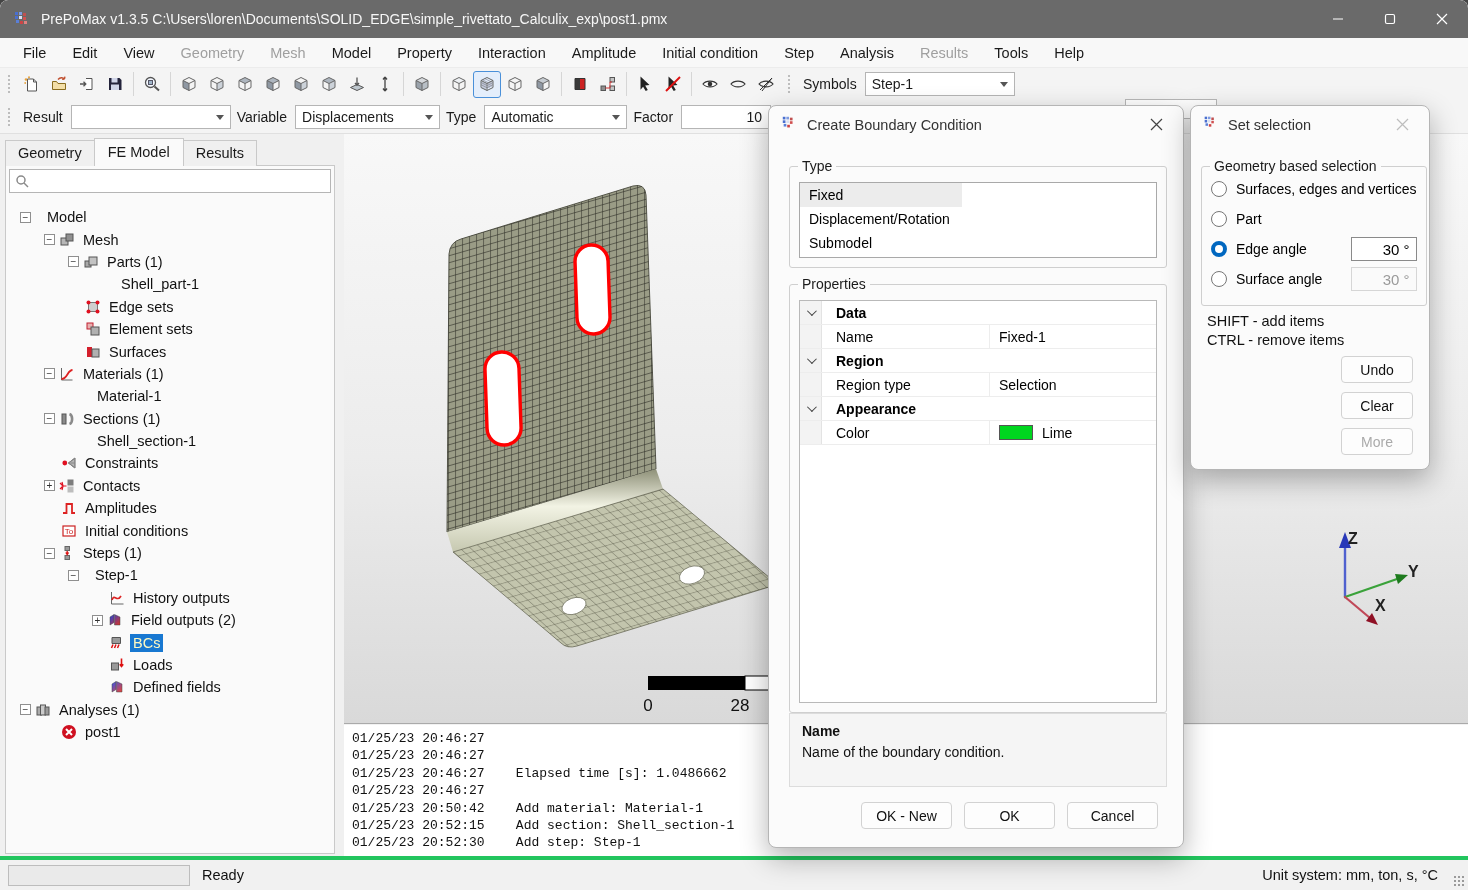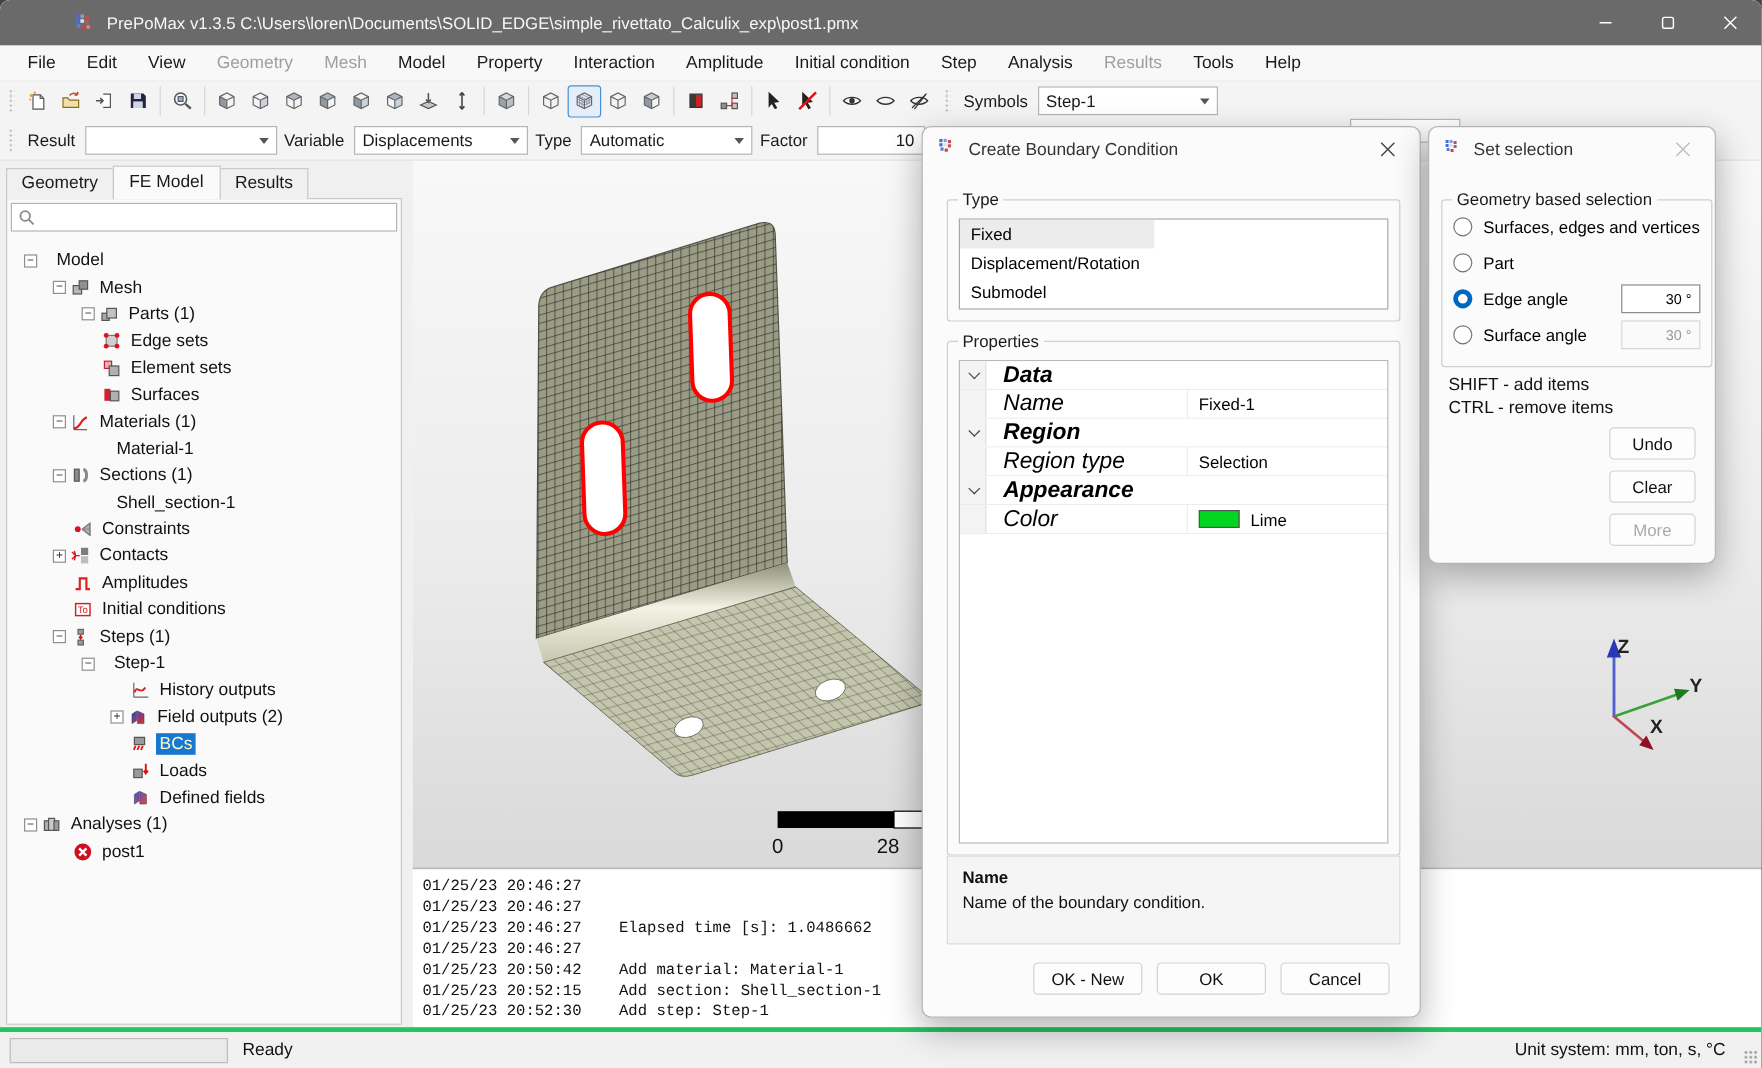--- a/index.html
+++ b/index.html
@@ -2,21 +2,21 @@
 <html><head>
 <meta charset="utf-8">
 <style>
   * { margin:0; padding:0; box-sizing:border-box; }
   html,body { width:1468px; height:890px; background:#444; font-family:"Liberation Sans",sans-serif; }
   #app { position:relative; width:1468px; height:890px; background:#f2f2f2; overflow:hidden;
          border-radius:8px 8px 0 0; font-family:"Liberation Sans",sans-serif; }
 
   
   #titlebar { position:absolute; left:0; top:0; width:100%; height:38px; background:#6a6a6a;
-              display:flex; align-items:center; border-radius:8px 8px 0 0;padding-left:48px; }
+              display:flex; align-items:center; border-radius:8px 8px 0 0; }
   #titlebar .appicon { margin-left:13px; width:18px; height:18px; }
   #titlebar .title { color:#f7f7f7; font-size:14px; margin-left:10px; white-space:nowrap; }
   .wincaption { position:absolute; right:0; top:0; height:38px; display:flex; }
   .winbtn { width:52px; height:38px; display:flex; align-items:center; justify-content:center; }
 
   
   #menubar { position:absolute; left:0; top:38px; width:100%; height:30px; background:#f8f8f8;
              display:flex; align-items:center; padding-left:10px; border-bottom:1px solid #ececec; }
   .menu-item { font-size:14.5px; color:#1a1a1a; padding:4px 13px; }
   .menu-item.disabled { color:#9f9f9f; }
@@ -99,41 +99,41 @@
   .tl-item span { position:relative; }
   #bc-props-group { left:20px; width:378px; top:170px; height:437px; }
   #bc-grid { position:absolute; left:9px; right:9px; top:8px; bottom:9px;
              border:1px solid #b9b9b9; background:#fff; overflow:hidden; }
   .pg-row { display:flex; height:24px; border-bottom:1px solid #ededed; align-items:stretch; background:#fff; }
   .pg-gutter { width:22px; background:#f3f3f3; border-right:1px solid #e3e3e3; flex:none;
                display:flex; align-items:center; justify-content:center; }
   .chev { width:7px; height:7px; border-right:1.6px solid #444; border-bottom:1.6px solid #444;
           transform:rotate(45deg) translateY(-2px); }
   .pg-name { width:168px; flex:none; display:flex; align-items:center; padding-left:14px;
-             font-size:19px; border-right:1px solid #ededed;font-style:italic; }
+             font-size:14px; border-right:1px solid #ededed; }
   .pg-name.cat { font-weight:bold; border-right:none; }
   .pg-val { flex:1; display:flex; align-items:center; padding-left:9px; font-size:14px; }
   .swatch { width:34px; height:15px; border:1px solid #555; margin-right:9px; flex:none; }
   #bc-desc { position:absolute; left:20px; width:378px; top:607px; height:74px; background:#f5f5f5;
              border:1px solid #dcdcdc; padding:9px 12px; }
   #bc-desc .dt { font-size:14px; font-weight:bold; color:#111; }
   #bc-desc .dd { font-size:14px; color:#111; margin-top:5px; }
   #bc-buttons { position:absolute; right:25px; top:696px; display:flex; gap:12px; }
   .btn { height:27px; min-width:91px; background:#fdfdfd; border:1px solid #d2d2d2; border-radius:4px;
          font-size:14px; color:#111; display:inline-flex; align-items:center; justify-content:center;
          font-family:"Liberation Sans",sans-serif; }
   .btn.disabled { color:#aaa; }
 
   #dlg-sel { left:1190px; top:105px; width:240px; height:365px; }
   #sel-group { left:10px; width:220px; top:52px; height:148px; }
   .radio-row { height:30px; display:flex; align-items:center; padding:0 9px; }
   .radio { width:16px; height:16px; border-radius:50%; border:1px solid #767676; background:#fff; flex:none; }
   .radio.on { border:4.5px solid #0067c0; }
   .radio-row .rlabel { font-size:14px; margin-left:9px; flex:1; white-space:nowrap; }
-  .angle-input { width:66px; height:24px; border:1px solid #8a8a8a; background:#fff; font-size:12px;
+  .angle-input { width:66px; height:24px; border:1px solid #8a8a8a; background:#fff; font-size:15px;
                  display:flex; align-items:center; justify-content:flex-end; padding:0 6px; flex:none; }
   .angle-input.disabled { border-color:#d6d6d6; background:#fafafa; color:#9a9a9a; }
   .sel-hint { position:absolute; left:16px; font-size:14.5px; color:#111; }
   .sel-btn { position:absolute; right:16px; width:72px; min-width:72px; }
 </style>
 </head>
 <body>
 
 <div id="app">
 
@@ -438,20 +438,26 @@
           <div class="trow">
             <span style="width: 62px; flex: 0 0 auto;"></span>
             <span class="texp">−</span>
             <span class="ticon">
               <svg viewBox="0 0 16 16" width="16" height="16">
                 <rect x="2" y="7" width="6" height="6" fill="#a8a8a8" stroke="#555"></rect>
                 <rect x="6" y="3" width="8" height="8" fill="#c2c2c2" stroke="#555"></rect>
               </svg>
             </span>
             <span class="tlabel2">Parts (1)</span>
+          </div>
+          <div class="trow">
+            <span style="width: 86px; flex: 0 0 auto;"></span>
+            <span class="tspacer"></span>
+            <span class="tspacer"></span>
+            <span class="tlabel2">Shell_part-1</span>
           </div>
           <div class="trow">
             <span style="width: 62px; flex: 0 0 auto;"></span>
             <span class="tspacer"></span>
             <span class="ticon">
               <svg viewBox="0 0 16 16" width="16" height="16">
                 <rect x="3.5" y="3.5" width="9" height="9" fill="#cfcfcf" stroke="#777"></rect>
                 <circle cx="3.5" cy="3.5" r="2" fill="#e01020"></circle>
                 <circle cx="12.5" cy="3.5" r="2" fill="#e01020"></circle>
                 <circle cx="3.5" cy="12.5" r="2" fill="#e01020"></circle>

